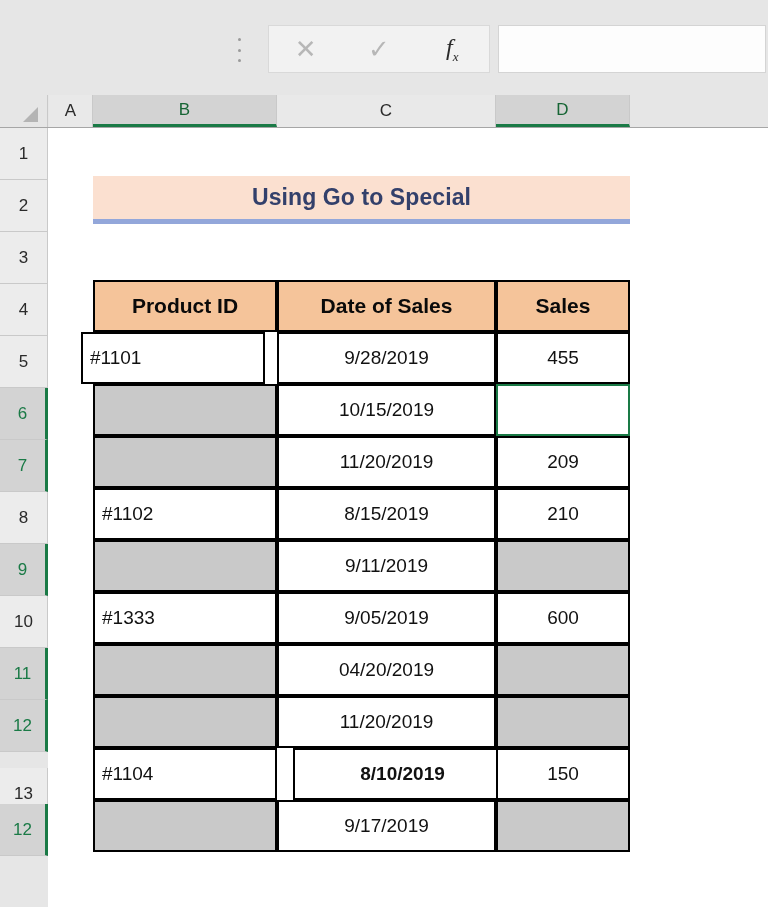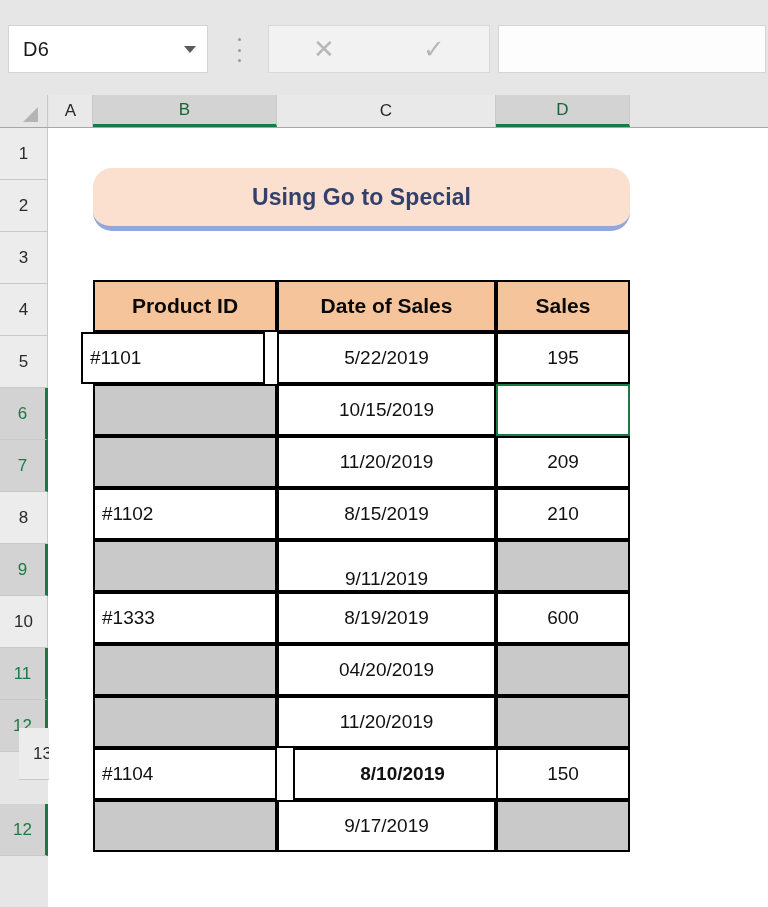--- a/index.html
+++ b/index.html
@@ -249,40 +249,37 @@
   .tcell.active {
     background: #ffffff;
     border: 2px solid #1a7a46;
   }
 </style>
 </head>
 <body>
 
 <div class="formula-strip">
 
-  <div class="namebox">
-    <span class="namebox-text">D6</span>
-    <span class="namebox-caret">
-      <span class="caret-tri"></span>
-    </span>
-  </div>
 
   <div class="kebab">
     <i></i>
       <i></i>
       <i></i>
   </div>
 
   <div class="fx-group">
     <div class="fxbtn">
       <span class="glyph-x">✕</span>
     </div>
     <div class="fxbtn">
       <span class="glyph-check">✓</span>
     </div>
+    <div class="fxbtn">
+      <span class="glyph-fx"><span>f</span><sub>x</sub></span>
+    </div>
   </div>
 
   <div class="formula-input"></div>
 </div>
 
 <div class="sheet">
 
   <div class="colhead-band">
     <div class="corner">
       <div class="corner-tri"></div>
@@ -334,51 +331,51 @@
         </div>
         <div class="rowhead" style="top: 468px; height: 52px;">
           <span>10</span>
         </div>
         <div class="rowhead sel" style="top: 520px; height: 52px;">
           <span>11</span>
         </div>
         <div class="rowhead sel" style="top: 572px; height: 52px;">
           <span>12</span>
         </div>
-        <div class="rowhead" style="top: 600px; height: 52px; margin-left: 19px;">
+        <div class="rowhead" style="top: 640px; height: 52px;">
           <span>13</span>
         </div>
         <div class="rowhead sel" style="top: 676px; height: 52px;">
           <span>12</span>
         </div>
       </div>
   </div>
 
   <div class="grid-body">
     <div id="cells">
-        <div class="cell title-banner" style="left: 44px; top: 40px; width: 537px; height: 63px; border-radius: 19px;">
+        <div class="cell title-banner" style="left: 44px; top: 48px; width: 537px; height: 48px;">
           <span>Using Go to Special</span>
         </div>
         <div class="cell tcell hdr" style="left: 44px; top: 152px; width: 184px; height: 52px;">
           <span>Product ID</span>
         </div>
         <div class="cell tcell hdr" style="left: 228px; top: 152px; width: 219px; height: 52px;">
           <span>Date of Sales</span>
         </div>
         <div class="cell tcell hdr" style="left: 447px; top: 152px; width: 134px; height: 52px;">
           <span>Sales</span>
         </div>
         <div class="cell tcell left" style="left: 32px; top: 204px; width: 184px; height: 52px;">
           <span>#1101</span>
         </div>
         <div class="cell tcell center" style="left: 228px; top: 204px; width: 219px; height: 52px;">
-          <span>5/22/2019</span>
+          <span>9/28/2019</span>
         </div>
         <div class="cell tcell center" style="left: 447px; top: 204px; width: 134px; height: 52px;">
-          <span>195</span>
+          <span>455</span>
         </div>
         <div class="cell tcell left blank" style="left: 44px; top: 256px; width: 184px; height: 52px;">
           <span></span>
         </div>
         <div class="cell tcell center" style="left: 228px; top: 256px; width: 219px; height: 52px;">
           <span>10/15/2019</span>
         </div>
         <div class="cell tcell center active" style="left: 447px; top: 256px; width: 134px; height: 52px;">
           <span></span>
         </div>
@@ -396,31 +393,31 @@
         </div>
         <div class="cell tcell center" style="left: 228px; top: 360px; width: 219px; height: 52px;">
           <span>8/15/2019</span>
         </div>
         <div class="cell tcell center" style="left: 447px; top: 360px; width: 134px; height: 52px;">
           <span>210</span>
         </div>
         <div class="cell tcell left blank" style="left: 44px; top: 412px; width: 184px; height: 52px;">
           <span></span>
         </div>
-        <div class="cell tcell center" style="left: 228px; top: 412px; width: 219px; height: 52px; align-items: flex-end;">
+        <div class="cell tcell center" style="left: 228px; top: 412px; width: 219px; height: 52px;">
           <span>9/11/2019</span>
         </div>
         <div class="cell tcell center blank" style="left: 447px; top: 412px; width: 134px; height: 52px;">
           <span></span>
         </div>
         <div class="cell tcell left" style="left: 44px; top: 464px; width: 184px; height: 52px;">
           <span>#1333</span>
         </div>
         <div class="cell tcell center" style="left: 228px; top: 464px; width: 219px; height: 52px;">
-          <span>8/19/2019</span>
+          <span>9/05/2019</span>
         </div>
         <div class="cell tcell center" style="left: 447px; top: 464px; width: 134px; height: 52px;">
           <span>600</span>
         </div>
         <div class="cell tcell left blank" style="left: 44px; top: 516px; width: 184px; height: 52px;">
           <span></span>
         </div>
         <div class="cell tcell center" style="left: 228px; top: 516px; width: 219px; height: 52px;">
           <span>04/20/2019</span>
         </div>

